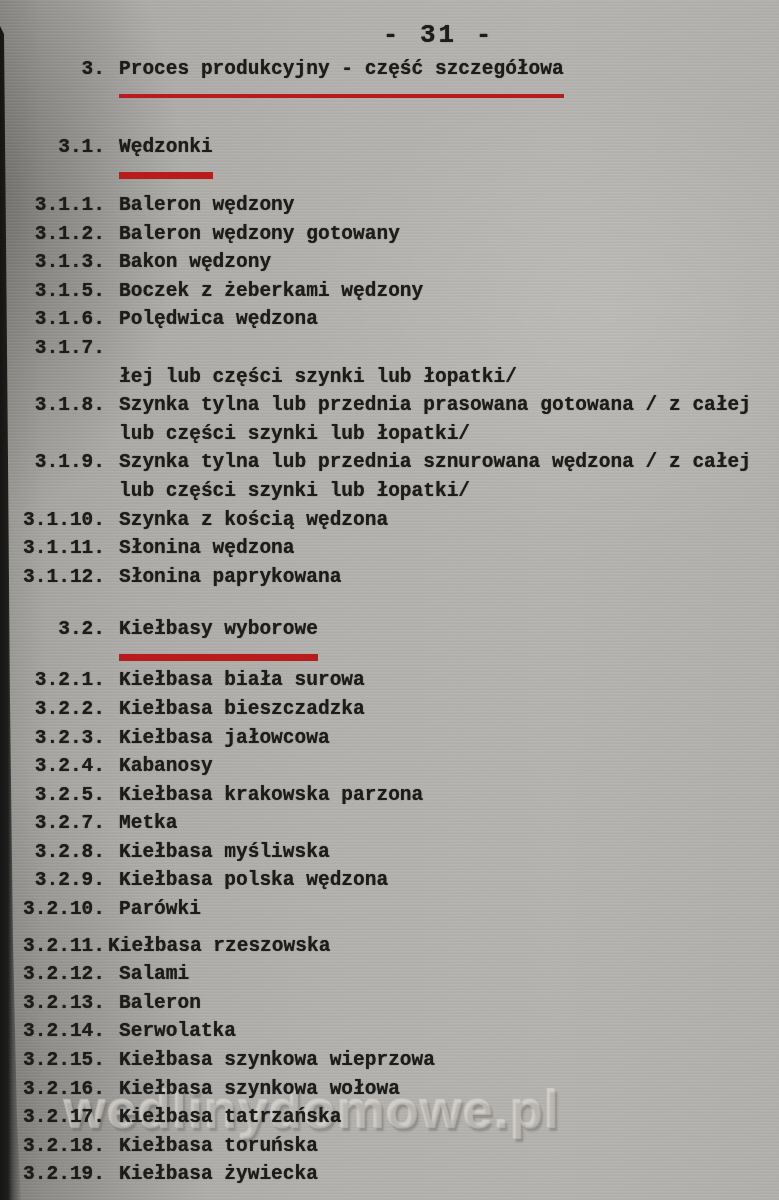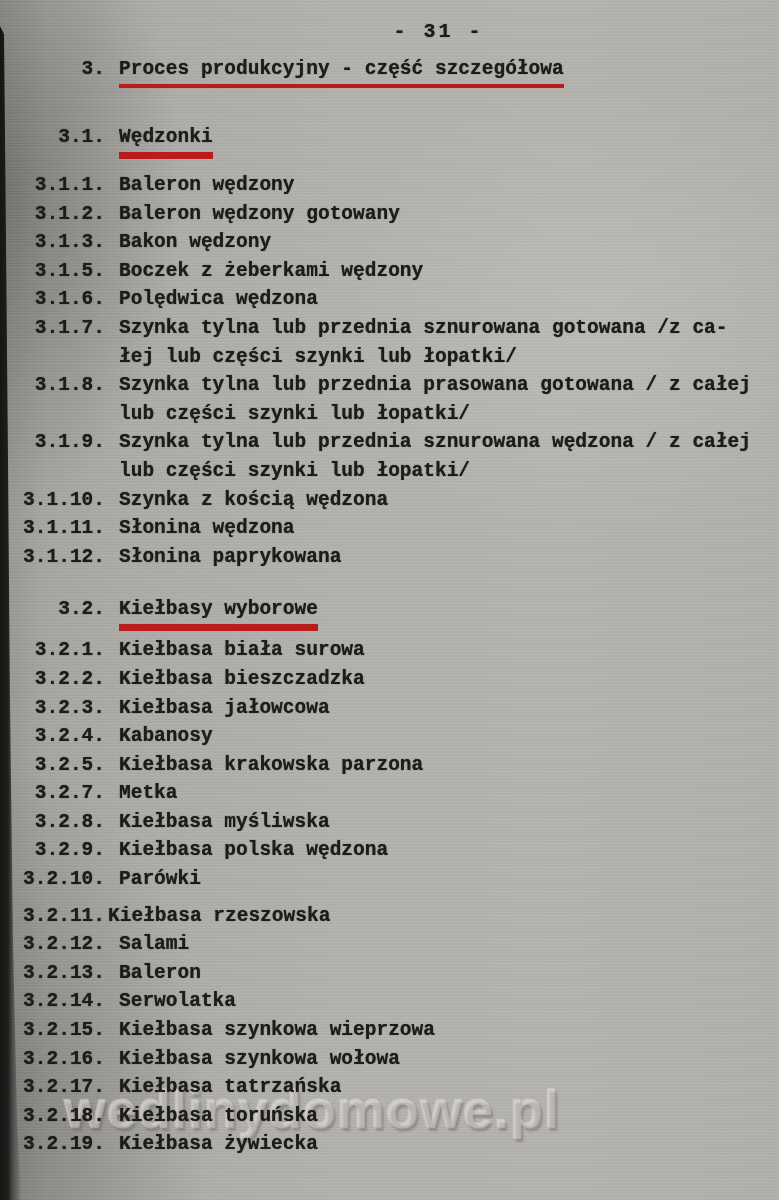--- a/index.html
+++ b/index.html
@@ -21,21 +21,21 @@
 
   .scan-edge {
     position: absolute; left: 0; top: 0; width: 24px; height: 1200px; z-index: 4;
     background: linear-gradient(90deg, #151514 0px, #1e1e1d 8px, rgba(30,30,29,0.5) 13px, rgba(30,30,29,0) 22px);
     clip-path: polygon(0 26px, 4px 34px, 6px 240px, 8px 460px, 10px 700px, 13px 940px, 17px 1120px, 21px 1200px, 0 1200px);
   }
 
   .page-number {
     position: absolute; top: 20px; left: 0; width: 100%; box-sizing: border-box;
     padding-left: 98px; text-align: center;
-    font-size: 20px; letter-spacing: 3px; z-index: 2;
+    font-size: 26px; letter-spacing: 3px; z-index: 2;
     text-shadow: 0 0 1px rgba(28,28,26,0.85);
   }
 
   .watermark {
     position: absolute; top: 1078px; left: 64px; z-index: 1;
     font-family: "Liberation Sans", sans-serif; font-weight: bold;
     font-size: 54px; letter-spacing: 1px; white-space: nowrap;
     color: rgba(216,213,206,0.42);
     text-shadow: 2px 3px 2px rgba(92,90,86,0.38), -1px -1px 1px rgba(238,236,230,0.45);
   }
@@ -44,21 +44,21 @@
     position: relative; z-index: 2; padding-top: 57px;
     font-size: 19.5px;
     text-shadow: 0 0 1px rgba(28,28,26,0.85);
   }
 
   .hrow { display: flex; line-height: 25px; }
   .num  { flex: none; width: 105px; text-align: right; white-space: pre; }
   .txt  { margin-left: 14px; white-space: pre; }
   .txt.tight { margin-left: 3px; }
 
-  .hrow .txt.u { border-bottom: 7px solid #b91c1c; padding-bottom: 2px; }
+  .hrow .txt.u { border-bottom: 7px solid #b91c1c; padding-bottom: 12px; }
   .main-heading .txt.u { border-bottom-width: 4px; }
 
   .rows { margin-top: 12px; }
   .row  { display: flex; height: 28.6px; line-height: 28.6px; }
   .row.gap { margin-top: 8px; }
 
   .section-1 { margin-top: 37px; }
   .section-2 { margin-top: 26px; }
   .section-2 .rows { margin-top: 5px; }
 </style>
@@ -99,21 +99,20 @@
       <div class="row">
           <span class="num">3.1.5.</span>
           <span class="txt">Boczek z żeberkami wędzony</span>
         </div>
       <div class="row">
           <span class="num">3.1.6.</span>
           <span class="txt">Polędwica wędzona</span>
         </div>
       <div class="row">
           <span class="num">3.1.7.</span>
-          <span class="txt">Szynka tylna lub przednia sznurowana gotowana /z ca-</span>
         </div>
       <div class="row">
           <span class="num"></span>
           <span class="txt">łej lub części szynki lub łopatki/</span>
         </div>
       <div class="row">
           <span class="num">3.1.8.</span>
           <span class="txt">Szynka tylna lub przednia prasowana gotowana / z całej</span>
         </div>
       <div class="row">

